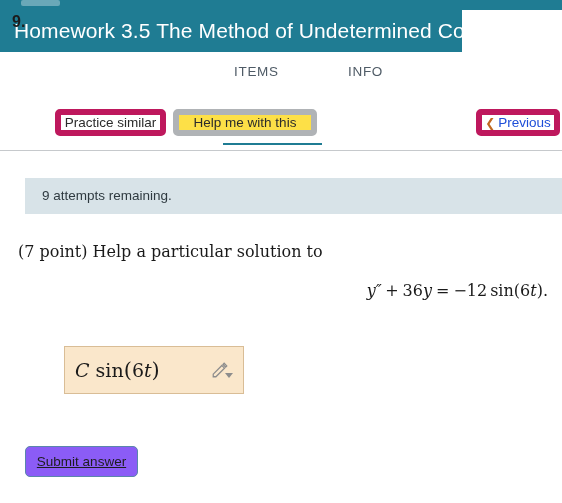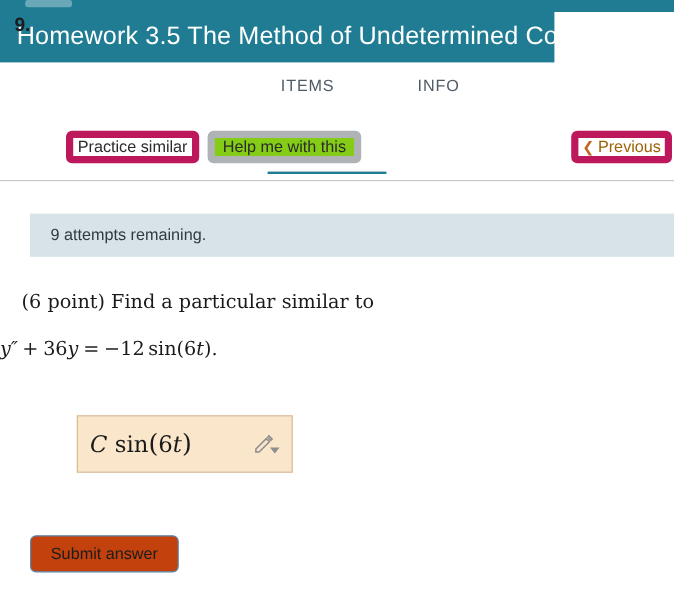--- a/index.html
+++ b/index.html
@@ -104,40 +104,40 @@
     line-height: normal;
   }
   .btn-practice {
     position: absolute;
     left: 55px; top: 109px;
     width: 111px; height: 27px;
   }
   .btn-help {
     position: absolute;
     left: 173px; top: 109px;
-    width: 128px; height: 27px;
-    background: #84cc16;
+    width: 144px; height: 27px;
+    background: #fde047;
     border-color: #b0b3b6;
   }
   .btn-prev {
     position: absolute;
     left: 476px; top: 109px;
     width: 84px; height: 27px;
     display: flex;
     align-items: center;
     justify-content: center;
     gap: 3px;
   }
   .chev {
     font-size: 12px;
     color: #c06820;
     line-height: 1;
     display: inline-block;
   }
-  .prev-label { color: #a16207; }
+  .prev-label { color: #1d4ed8; }
 
   .toolbar-divider {
     position: absolute;
     left: 0; top: 150px;
     width: 562px; height: 1px;
     background: #c6c9cc;
   }
 
   
   .attempts {
@@ -163,21 +163,21 @@
   .prompt {
     position: absolute;
     left: 18px; top: 242px;
     font-size: 16px;
     white-space: nowrap;
   }
   .equation {
     position: absolute;
     left: 0; top: 281px;
     width: 562px;
-    text-align: left;
+    text-align: right;
     font-size: 16px;
     white-space: nowrap;
   }
   .eqn-inner { display: inline-block; padding-right: 14px; }
   i.v { font-style: italic; }
   .prime { font-style: italic; letter-spacing: -0.5px; }
   .op { padding: 0 4px; }
 
   
   .answer-row {
@@ -224,29 +224,30 @@
     width: 0; height: 0;
     border-left: 4px solid transparent;
     border-right: 4px solid transparent;
     border-top: 5px solid #8d8d8d;
   }
 
   
   .btn-submit {
     position: absolute;
     left: 25px; top: 446px;
-    width: 124px; height: 31px;
-    background: #c2410c;
+    width: 113px; height: 31px;
+    background: #8b5cf6;
     border: 1px solid #5a86ab;
     border-radius: 5px;
     font-size: 13.5px;
     color: #1d1d1d;
     cursor: pointer;
     font-family: "Liberation Sans", sans-serif;
     box-sizing: border-box;
+    text-decoration: underline;
   }
 </style>
 </head>
 <body>
 
 <div class="topstrip">
   <div class="topstrip-nub"></div>
 </div>
 
 <div class="header">
@@ -268,22 +269,22 @@
   <span class="prev-label">Previous</span>
 </button>
 
 <div class="toolbar-divider"></div>
 
 <div class="attempts">
   <span class="attempts-text">9 attempts remaining.</span>
 </div>
 
 <div class="prompt mathtext">
-  <span>(6 point)</span>
-  <span>Find a particular similar to</span>
+  <span>(7 point)</span>
+  <span>Help a particular solution to</span>
 </div>
 
 <div class="equation math">
   <span class="eqn-inner">
     <i class="v">y</i><span class="prime">″</span><span class="op">+</span><span>36</span><i class="v">y</i><span class="op">=</span><span>−12</span><span style="padding-left:3px">sin</span><span>(</span><span>6</span><i class="v">t</i><span>)</span><span>.</span>
   </span>
 </div>
 
 <div class="answer-row">
   <span class="yp-label math">

